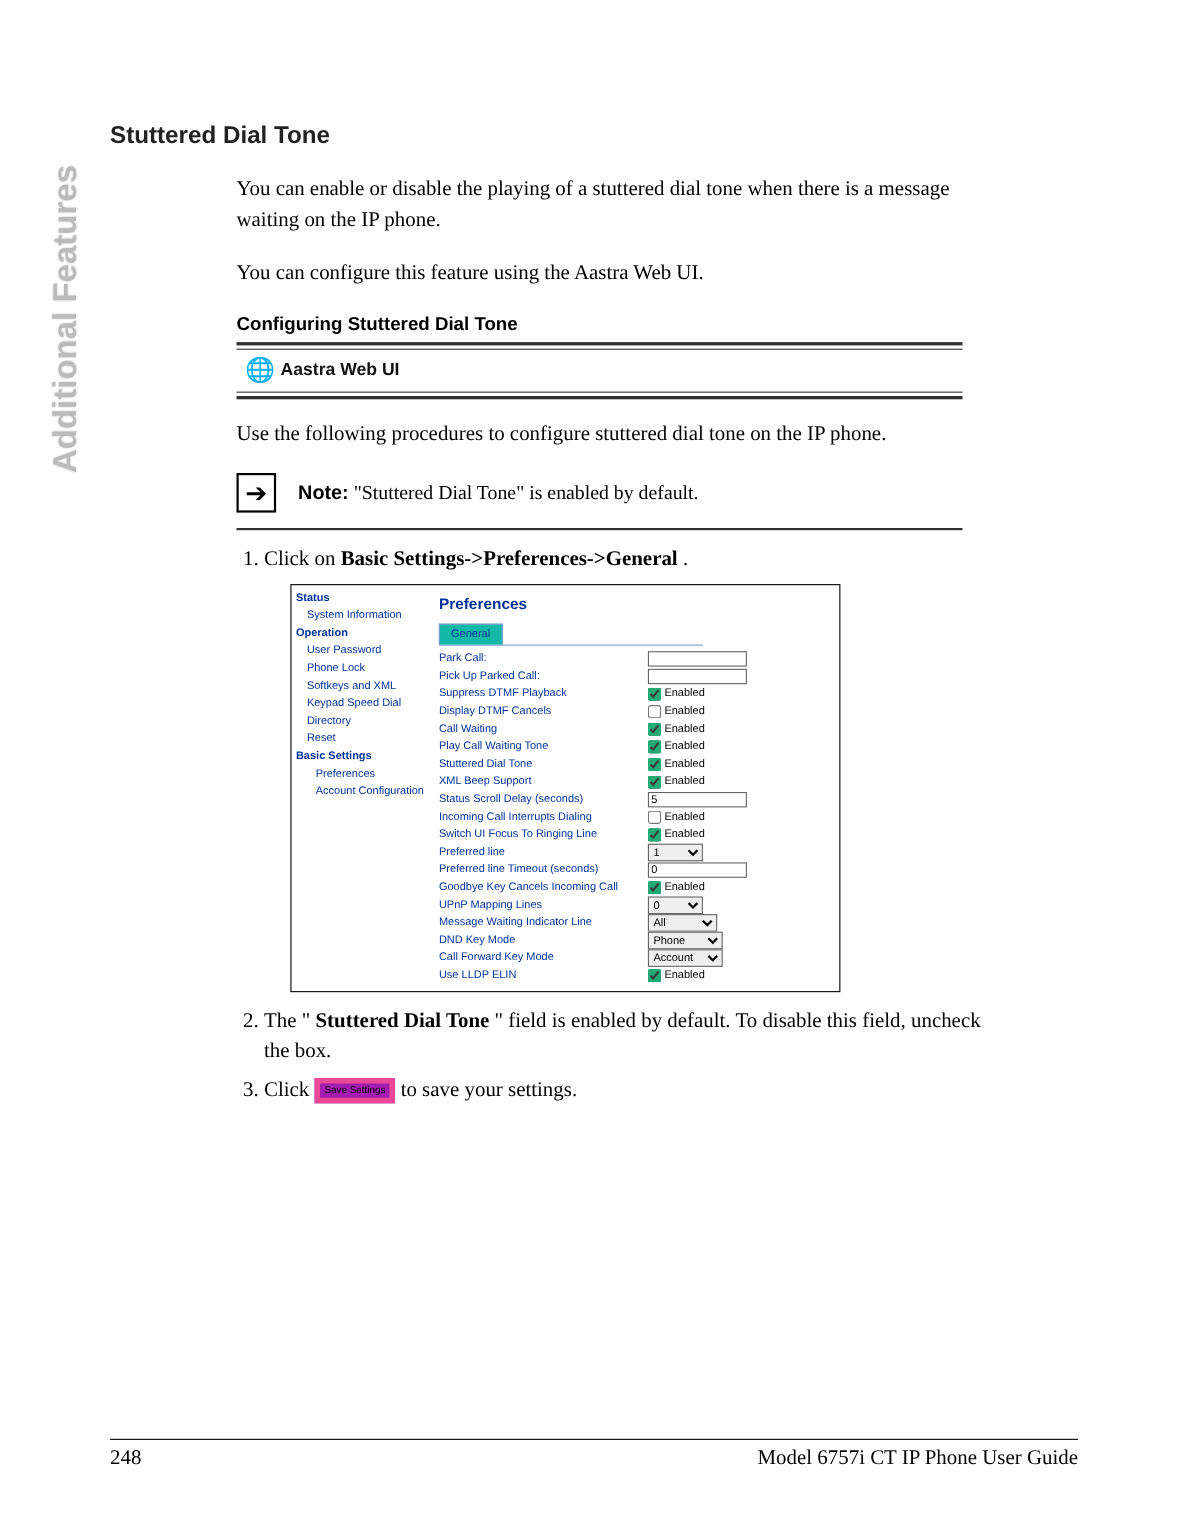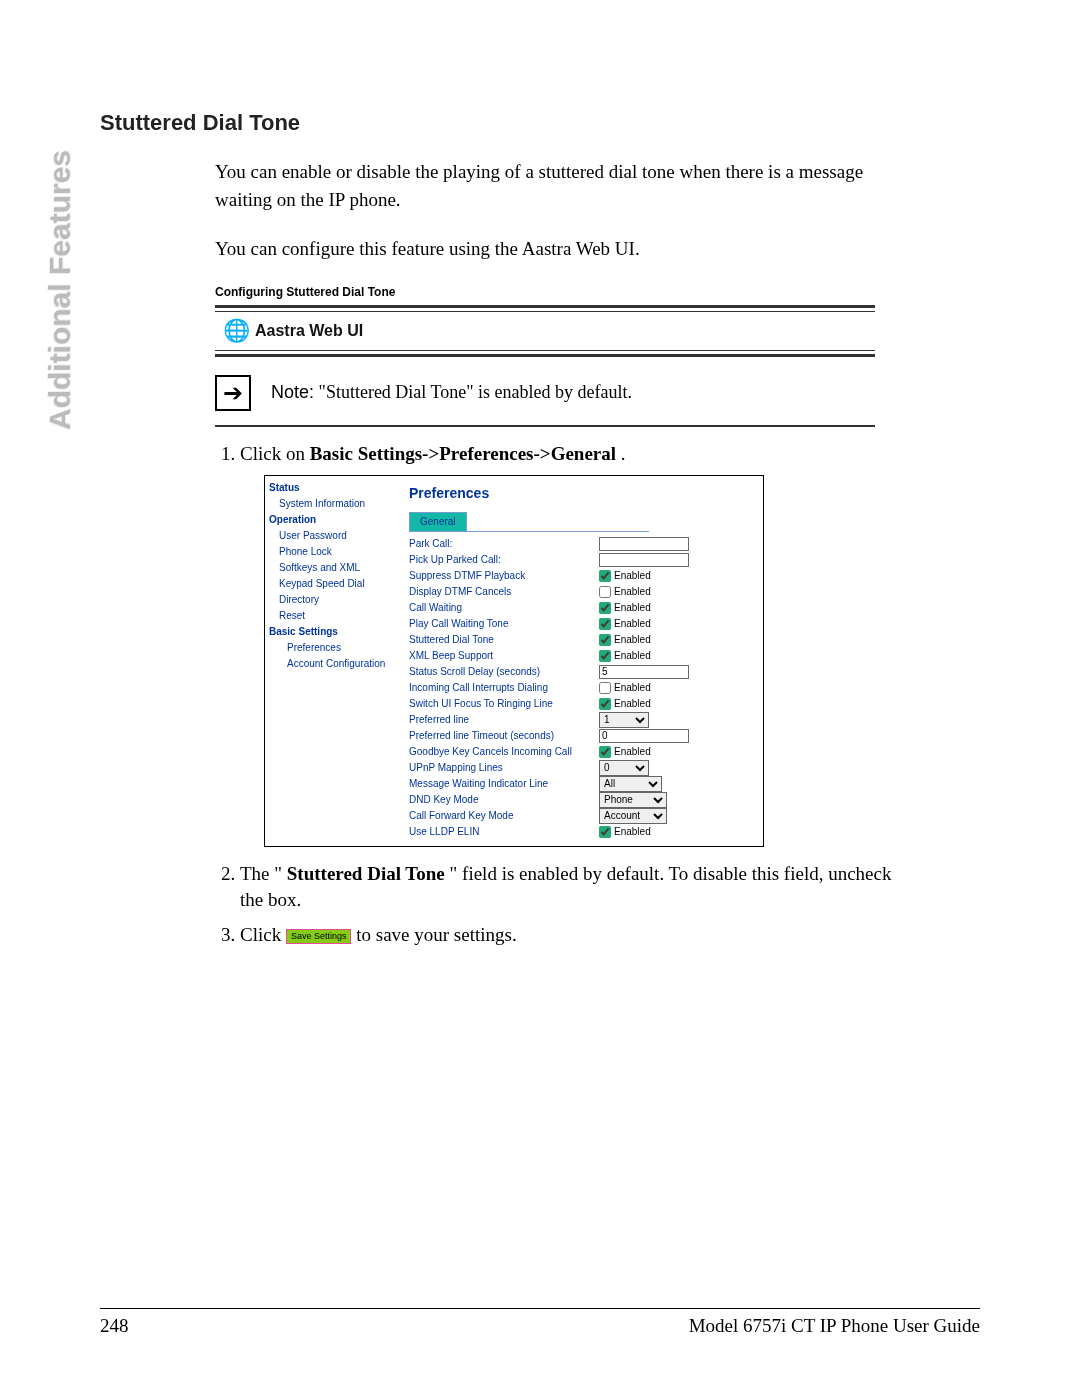--- a/index.html
+++ b/index.html
@@ -40,21 +40,21 @@
   }
   .body-text p {
     margin: 0 0 22px 0;
     font-size: 19px;
     line-height: 1.45;
   }
   .body-text { margin-left: 115px; width: 660px; }
   .sub-title {
     font-family: Arial, Helvetica, sans-serif;
     font-weight: bold;
-    font-size: 12px;
+    font-size: 17px;
     margin: 8px 0 6px 0;
   }
   .callout-top {
     border-top: 3px solid #333; border-bottom: 1px solid #333;
     height: 7px;
   }
   .callout-bottom {
     border-top: 1px solid #333; border-bottom: 3px solid #333;
     height: 7px;
   }
@@ -73,40 +73,39 @@
     display: flex; align-items: center;
     margin: 18px 0 14px 0;
   }
   .note-icon {
     width: 36px; height: 36px;
     border: 2px solid #000;
     display: flex; align-items: center; justify-content: center;
     font-size: 24px; margin-right: 20px;
   }
   .note-text { font-size: 18px; }
-  .note-text .bold { font-weight: normal; font-family: Arial, Helvetica, sans-serif; }
+  .note-text .bold { font-weight: bold; font-family: Arial, Helvetica, sans-serif; }
   .hr-thick { border: none; border-top: 2px solid #333; margin: 10px 0 14px 0; }
   ol.steps {
     margin: 0 0 16px 115px;
     padding-left: 25px;
     width: 680px;
   }
   ol.steps > li {
     font-size: 19px;
     margin-bottom: 8px;
     line-height: 1.4;
   }
   ol.steps > li .bold { font-weight: bold; }
   .screenshot {
     margin: 8px 0 14px 24px;
     border: 1px solid #000;
     width: 500px;
     display: flex;
     font-family: Arial, Helvetica, sans-serif;
-    gap: 10px;
   }
   .ss-nav {
     width: 128px;
     padding: 4px 4px 4px 4px;
     font-size: 10px;
   }
   .ss-nav .row { padding: 1px 0; white-space: nowrap; overflow: hidden; }
   .ss-nav .hdr { color: #003399; font-weight: bold; }
   .ss-nav .item { color: #003399; padding-left: 10px; }
   .ss-nav .sub { color: #003399; padding-left: 18px; }
@@ -147,25 +146,25 @@
     width: 12px; height: 12px; margin: 0 3px 0 0; vertical-align: middle;
     accent-color: #2a7;
   }
   .ss-row .en { font-size: 10px; }
   .ss-row select {
     height: 16px; font-size: 10px; border: 1px solid #666;
     width: 50px; padding: 0;
   }
   .save-btn-inline {
     display: inline-block;
-    border: 1px solid #ec4899;
+    border: 5px solid #ec4899;
     padding: 0 4px;
     font-size: 9px;
     font-family: Arial, Helvetica, sans-serif;
-    background: #84cc16;
+    background: #a21caf;
     vertical-align: middle;
   }
   .footer {
     position: absolute;
     left: 100px; right: 100px; bottom: 60px;
     border-top: 1px solid #000;
     padding-top: 6px;
     display: flex; justify-content: space-between;
     font-size: 19px;
   }
@@ -187,20 +186,21 @@
 
     <div class="sub-title">Configuring Stuttered Dial Tone</div>
 
     <div class="callout-top"></div>
     <div class="callout-body">
       <span class="icon">🌐</span>
       <span class="label">Aastra Web UI</span>
     </div>
     <div class="callout-bottom"></div>
 
+    <p style="margin-top:18px;">Use the following procedures to configure stuttered dial tone on the IP phone.</p>
 
     <div class="note-row">
       <div class="note-icon">➔</div>
       <div class="note-text">
         <span class="bold">Note:</span>
         <span> "Stuttered Dial Tone" is enabled by default.</span>
       </div>
     </div>
 
     <hr class="hr-thick">

